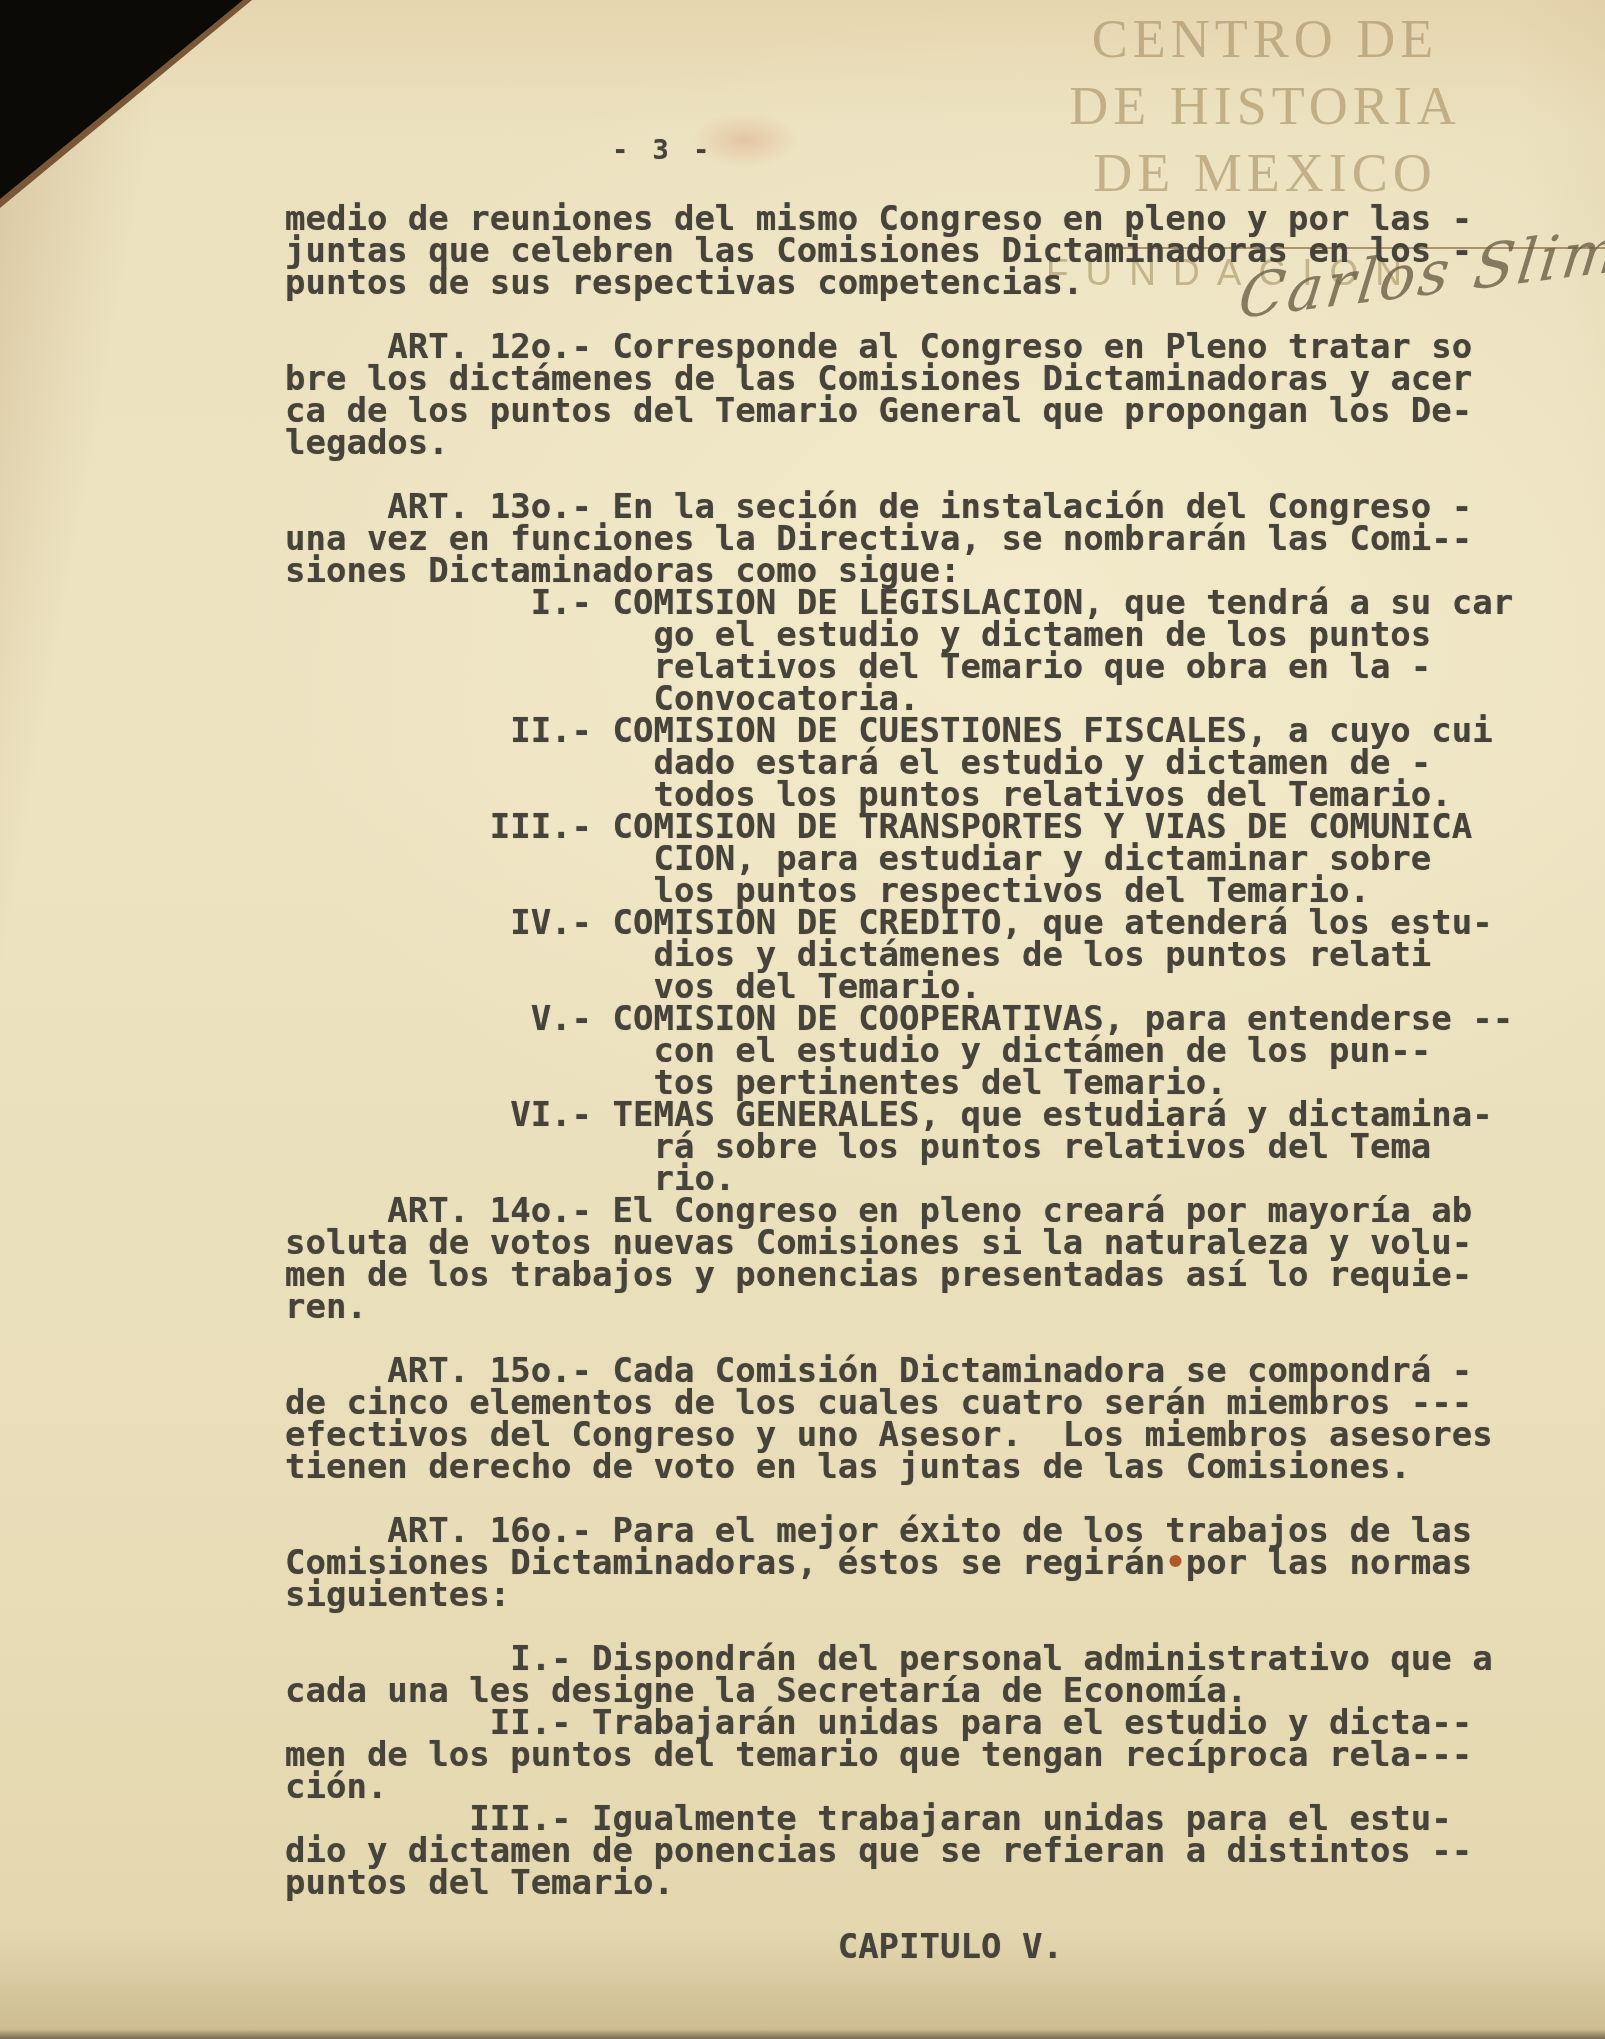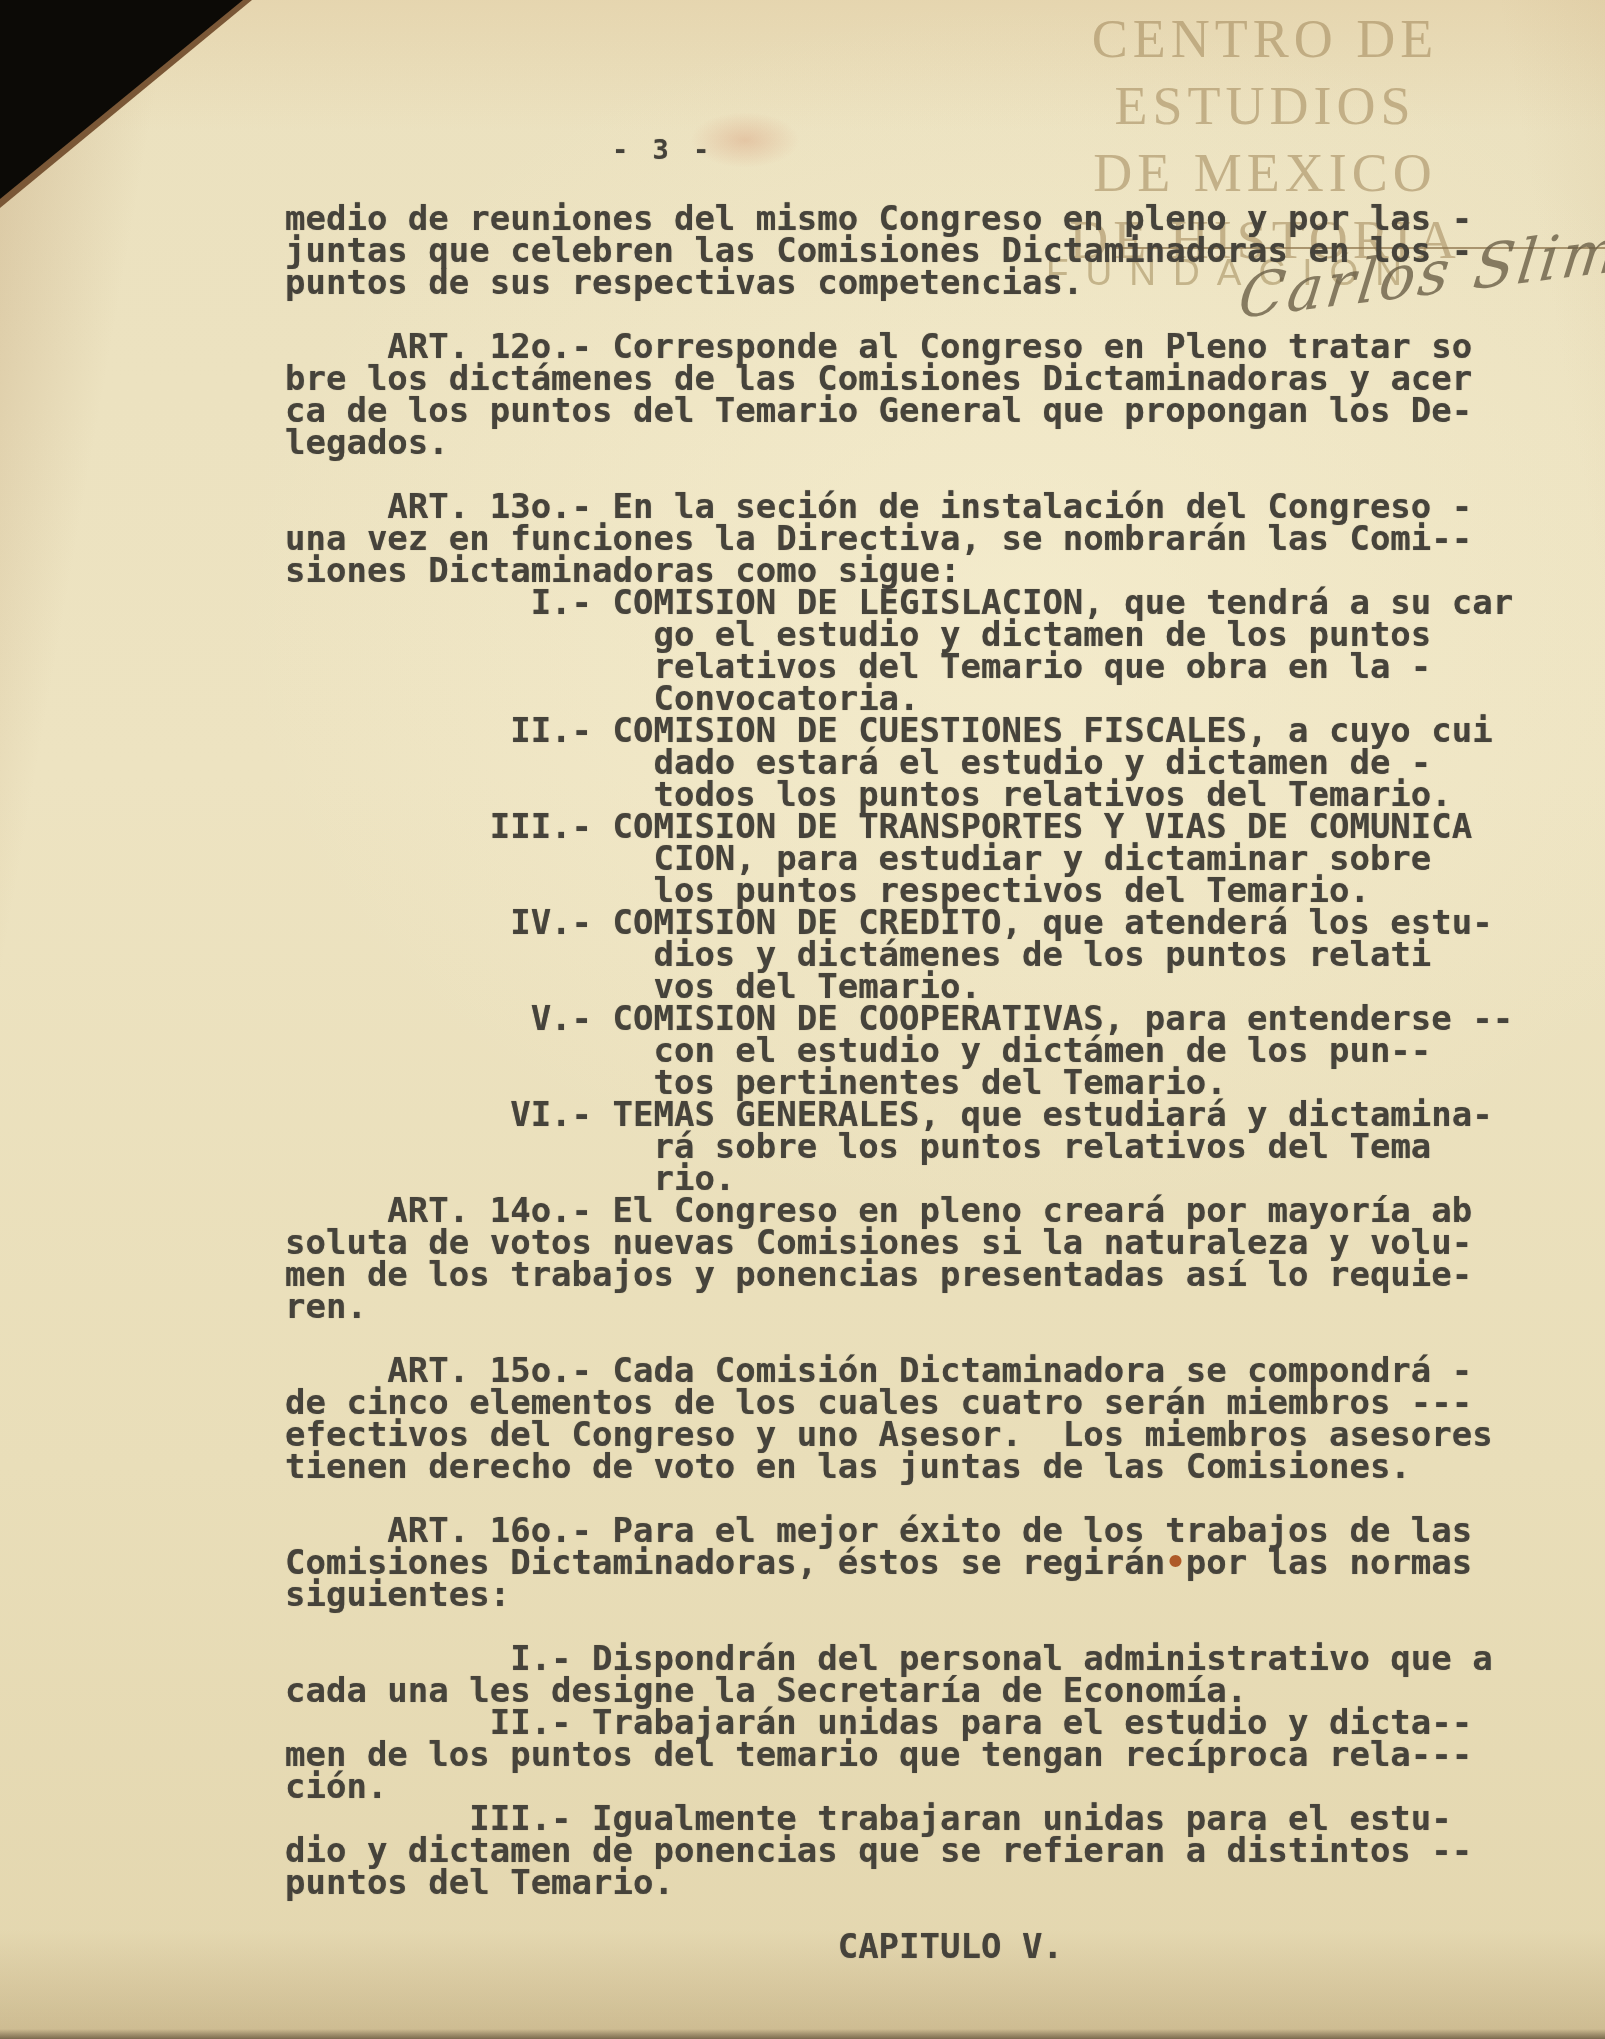--- a/index.html
+++ b/index.html
@@ -50,23 +50,22 @@
 <body>
 
 <div class="page">
 
   <div class="corner-edge"></div>
   <div class="corner"></div>
   <div class="stain"></div>
 
   <div class="wm">
     <div>CENTRO DE</div>
-    <div>ESTUDIOS</div>
+    <div>DE HISTORIA</div>
     <div>DE MEXICO</div>
-    <div>DE HISTORIA</div>
   </div>
   <div class="wm-rule"></div>
   <div class="foundation">FUNDACIÓN</div>
   <div class="signature">Carlos Slim</div>
 
   <div class="pageno">- 3 -</div>
 
   <div class="doc"><div class="line"><span>medio de reuniones del mismo Congreso en pleno y por las -</span></div><div class="line"><span>juntas que celebren las Comisiones Dictaminadoras en los -</span></div><div class="line"><span>puntos de sus respectivas competencias.</span></div><div class="line">&nbsp;</div><div class="line"><span>     ART. 12o.- Corresponde al Congreso en Pleno tratar </span><span class="u">so</span></div><div class="line"><span>bre los dictámenes de las Comisiones Dictaminadoras y </span><span class="u">acer</span></div><div class="line"><span>ca de los puntos del Temario General que propongan los De-</span></div><div class="line"><span>legados.</span></div><div class="line">&nbsp;</div><div class="line"><span>     ART. 13o.- En la seción de instalación del Congreso -</span></div><div class="line"><span>una vez en funciones la Directiva, se nombrarán las Comi--</span></div><div class="line"><span>siones Dictaminadoras como sigue:</span></div><div class="line"><span>            I.- COMISION DE LEGISLACION, que tendrá a su </span><span class="u">car</span></div><div class="line"><span>                  go el estudio y dictamen de los puntos</span></div><div class="line"><span>                  relativos del Temario que obra en la -</span></div><div class="line"><span>                  Convocatoria.</span></div><div class="line"><span>           II.- COMISION DE CUESTIONES FISCALES, a cuyo </span><span class="u">cui</span></div><div class="line"><span>                  dado estará el estudio y dictamen de -</span></div><div class="line"><span>                  todos los puntos relativos del Temario.</span></div><div class="line"><span>          III.- COMISION DE TRANSPORTES Y VIAS DE COMUNI</span><span class="u">CA</span></div><div class="line"><span>                  CION, para estudiar y dictaminar sobre</span></div><div class="line"><span>                  los puntos respectivos del Temario.</span></div><div class="line"><span>           IV.- COMISION DE CREDITO, que atenderá los estu-</span></div><div class="line"><span>                  dios y dictámenes de los puntos </span><span class="u">relati</span></div><div class="line"><span>                  vos del Temario.</span></div><div class="line"><span>            V.- COMISION DE COOPERATIVAS, para entenderse --</span></div><div class="line"><span>                  con el estudio y dictámen de los pun--</span></div><div class="line"><span>                  tos pertinentes del Temario.</span></div><div class="line"><span>           VI.- TEMAS GENERALES, que estudiará y dictamina-</span></div><div class="line"><span>                  rá sobre los puntos relativos del </span><span class="u">Tema</span></div><div class="line"><span>                  rio.</span></div><div class="line"><span>     ART. 14o.- El Congreso en pleno creará por mayoría </span><span class="u">ab</span></div><div class="line"><span>soluta de votos nuevas Comisiones si la naturaleza y volu-</span></div><div class="line"><span>men de los trabajos y ponencias presentadas así lo requie-</span></div><div class="line"><span>ren.</span></div><div class="line">&nbsp;</div><div class="line"><span>     ART. 15o.- Cada Comisión Dictaminadora se compondrá -</span></div><div class="line"><span>de cinco elementos de los cuales cuatro serán miembros ---</span></div><div class="line"><span>efectivos del Congreso y uno Asesor.  Los miembros asesores</span></div><div class="line"><span>tienen derecho de voto en las juntas de las Comisiones.</span></div><div class="line">&nbsp;</div><div class="line"><span>     ART. 16o.- Para el mejor éxito de los trabajos de las</span></div><div class="line"><span>Comisiones Dictaminadoras, éstos se regirán</span><span class="speck">•</span><span>por las normas</span></div><div class="line"><span>siguientes:</span></div><div class="line">&nbsp;</div><div class="line"><span>           I.- Dispondrán del personal administrativo que a</span></div><div class="line"><span>cada una les designe la Secretaría de Economía.</span></div><div class="line"><span>          II.- Trabajarán unidas para el estudio y dicta--</span></div><div class="line"><span>men de los puntos del temario que tengan recíproca rela---</span></div><div class="line"><span>ción.</span></div><div class="line"><span>         III.- Igualmente trabajaran unidas para el estu-</span></div><div class="line"><span>dio y dictamen de ponencias que se refieran a distintos --</span></div><div class="line"><span>puntos del Temario.</span></div><div class="line">&nbsp;</div><div class="line"><span>                           CAPITULO V.</span></div></div>
 
   <div class="bottom-shadow"></div>

